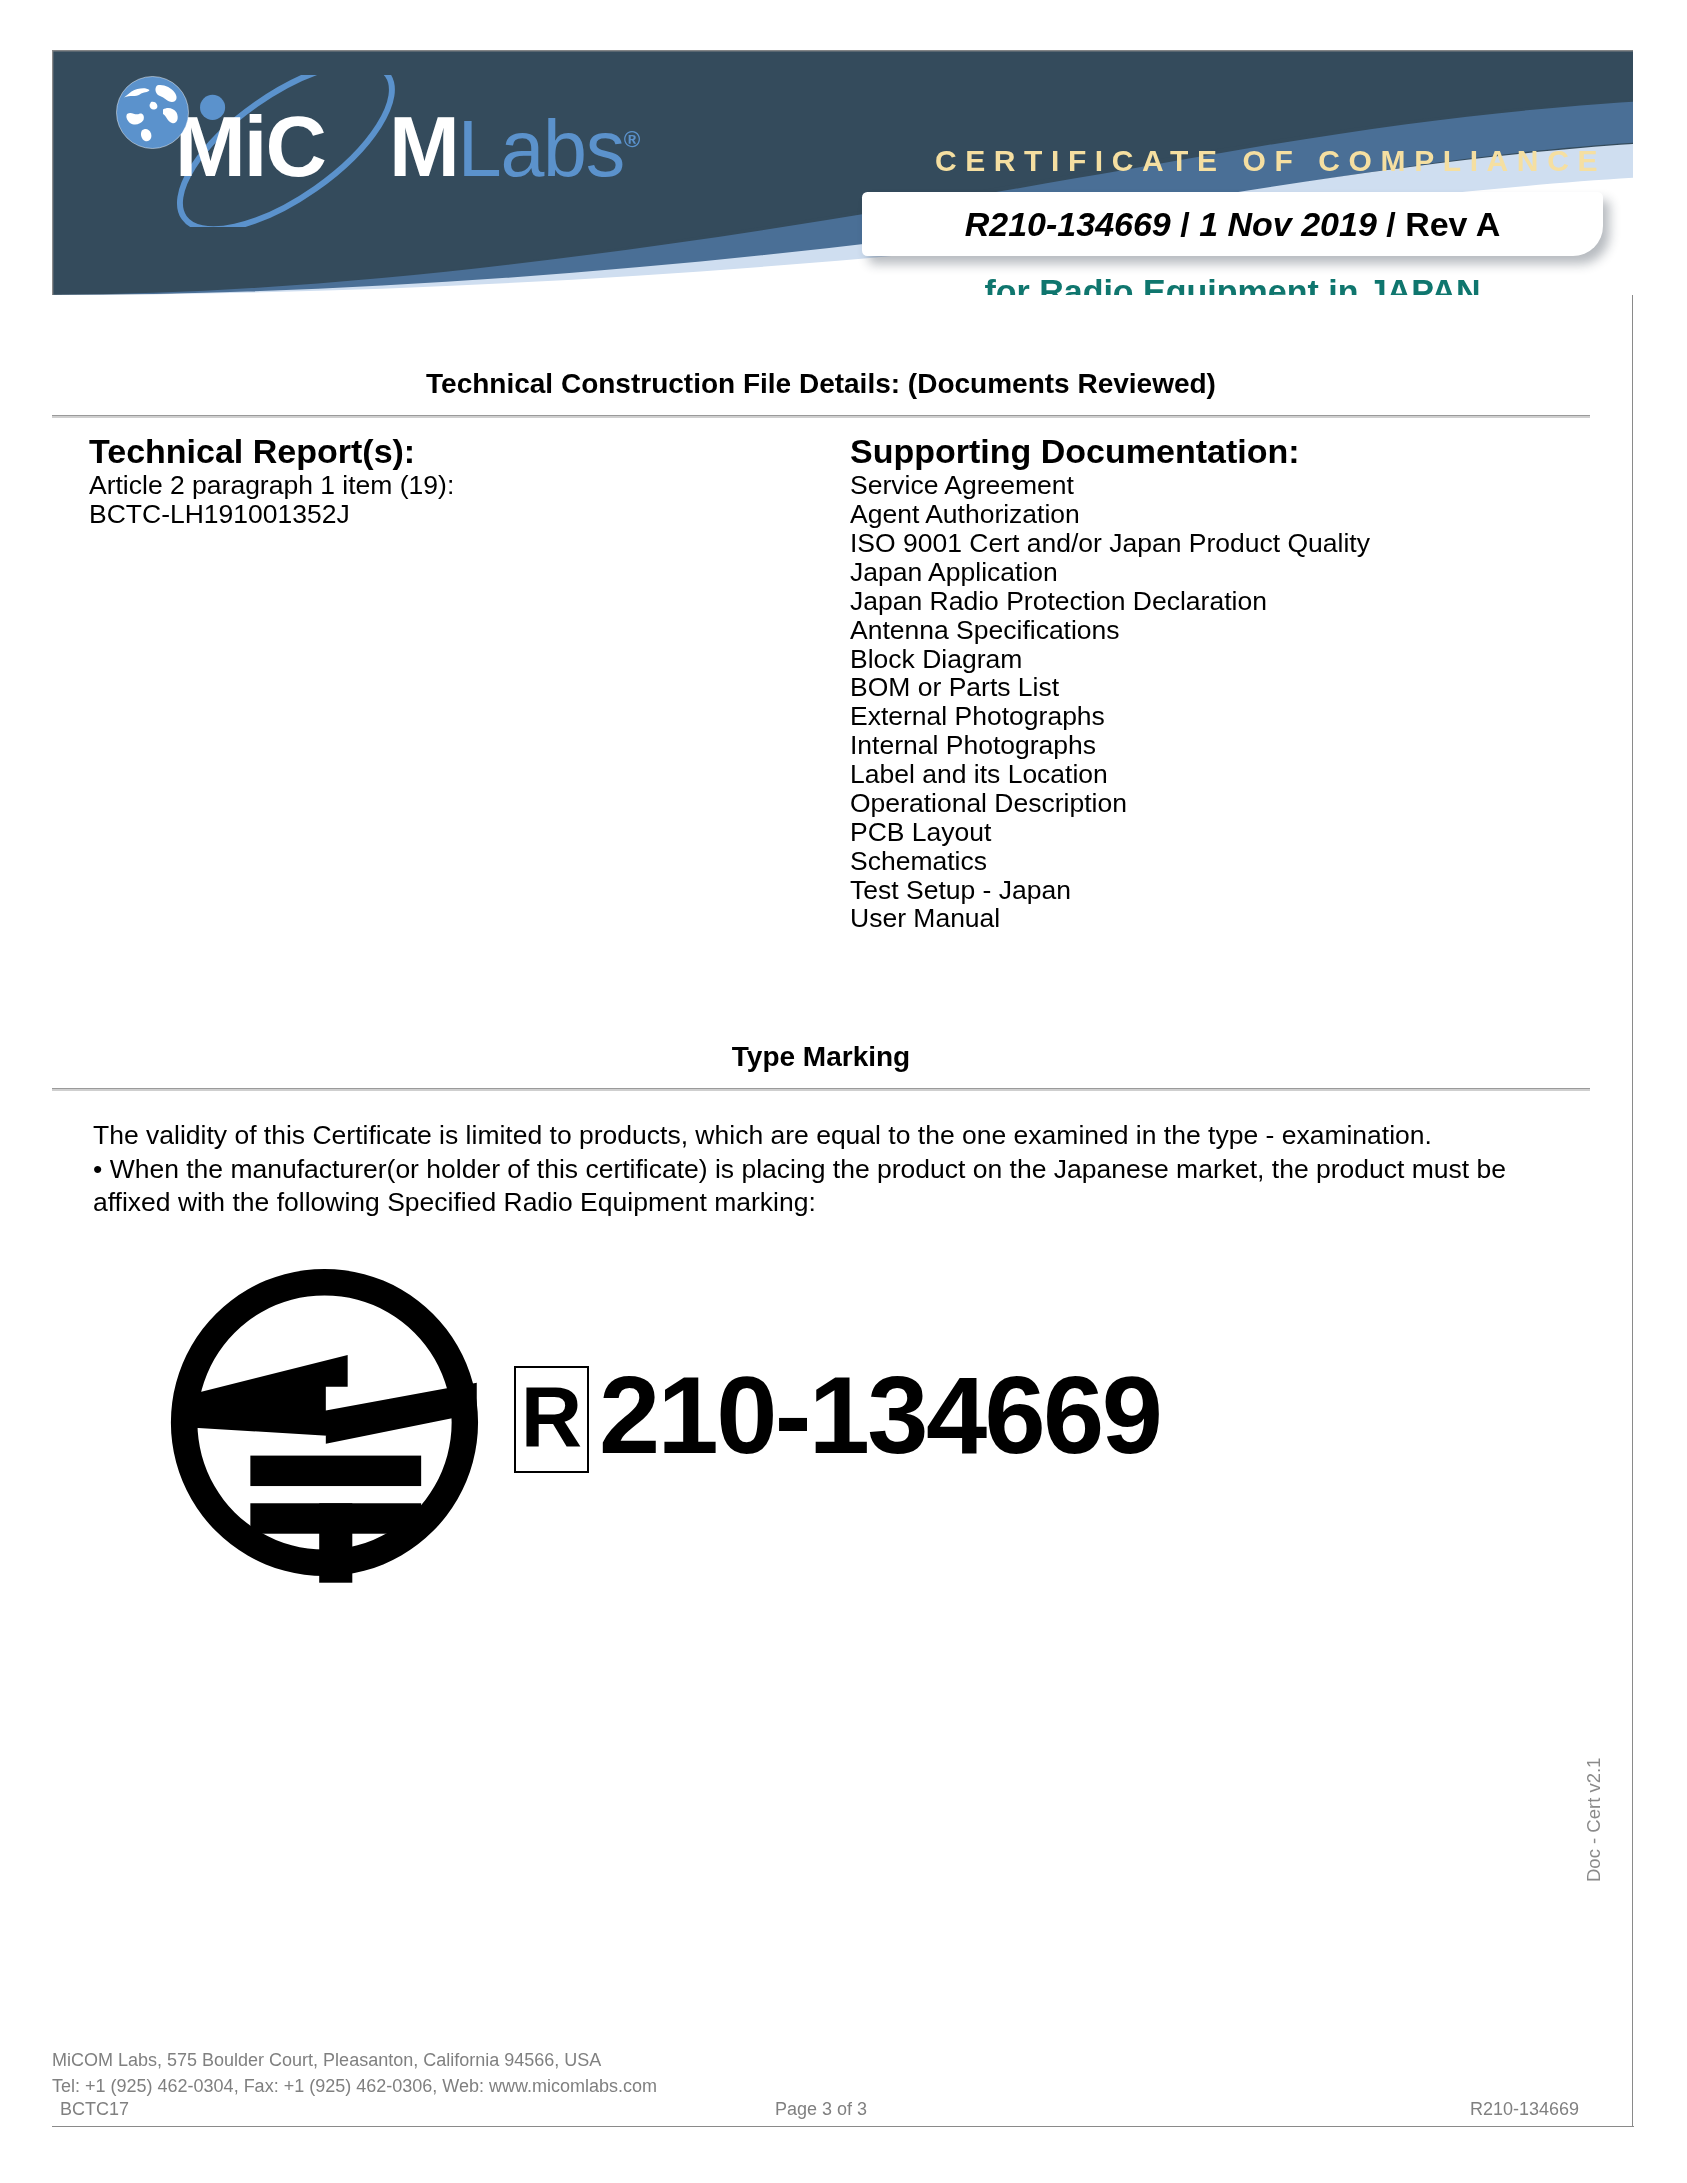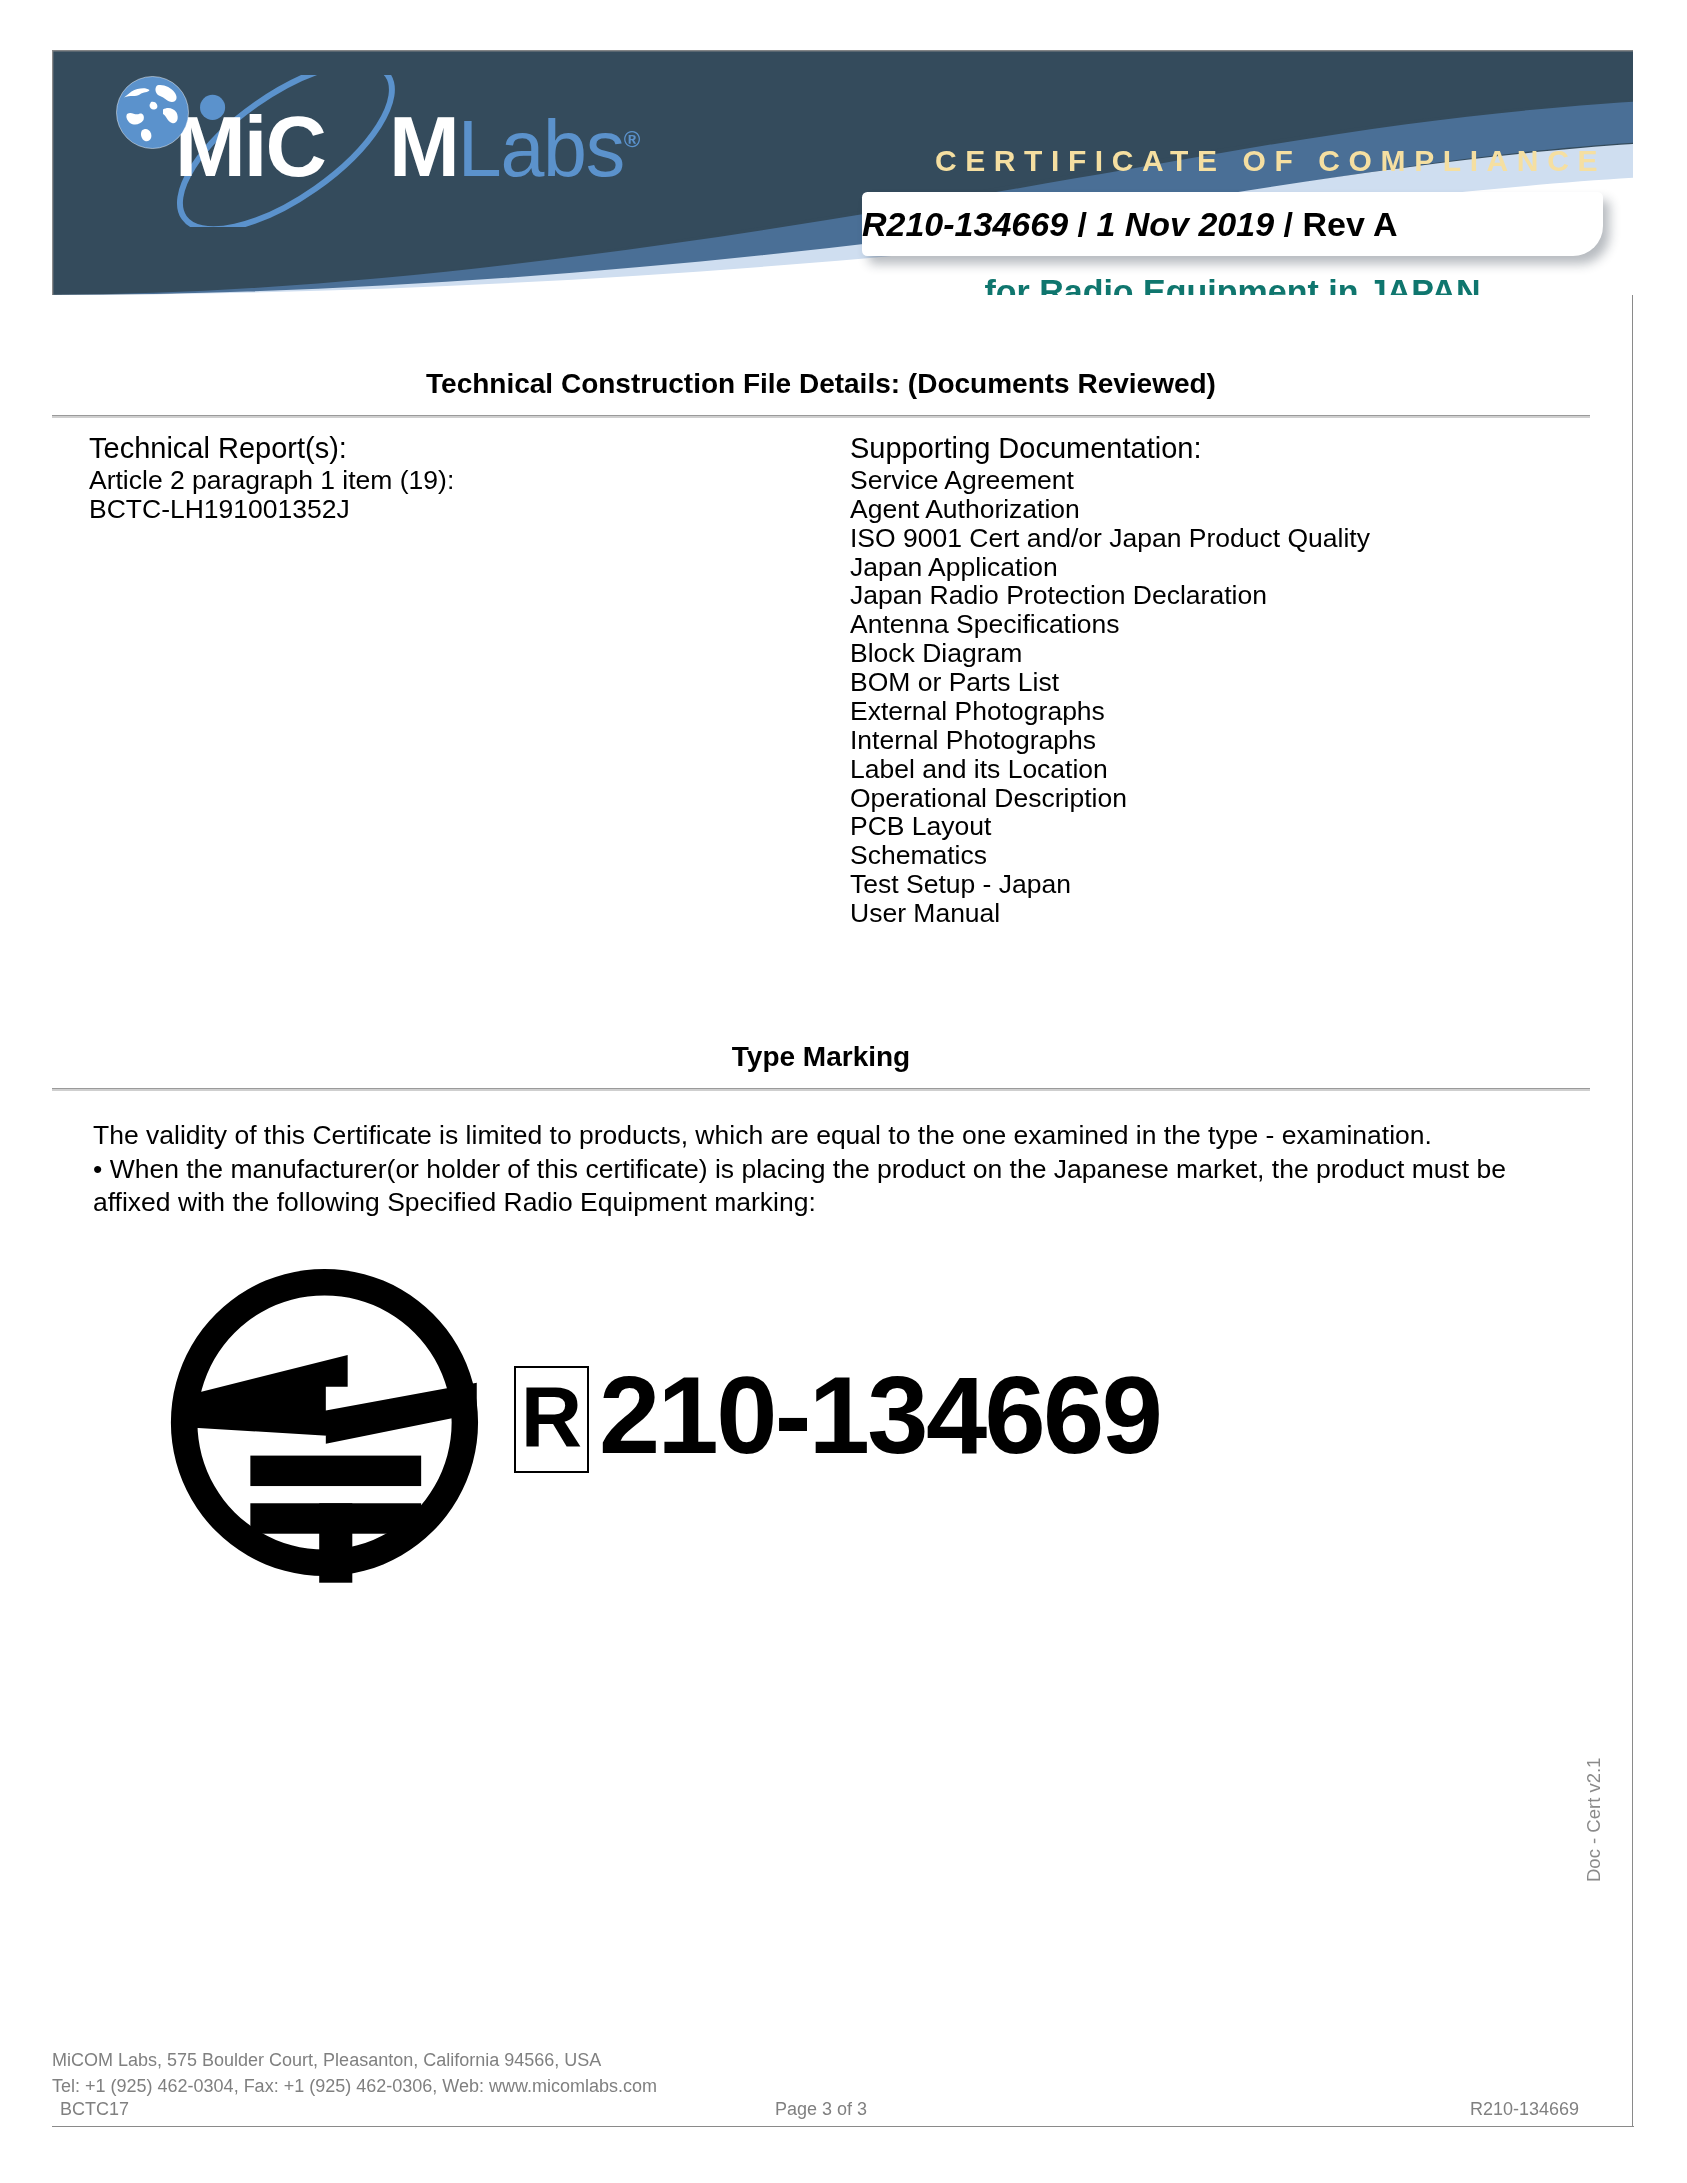--- a/index.html
+++ b/index.html
@@ -22,35 +22,35 @@
   .lg-m2{color:#ffffff;font-weight:700;}
   .lg-labs{color:#5b92cc;font-weight:400;font-size:79px;letter-spacing:-1.3px;}
   .lg-reg{color:#5b92cc;font-size:22.5px;vertical-align:super;}
   #globe{position:absolute;left:128px;top:33px;width:75px;height:75px;}
 
   #cert-title{position:absolute;left:787px;top:94px;width:767px;text-align:right;color:#f5dfa1;
               font-size:30px;font-weight:700;letter-spacing:8.6px;white-space:nowrap;}
 
   #cert-banner{position:absolute;left:810px;top:142px;width:741px;height:64px;background:#ffffff;
                border-radius:5.3px 5.3px 30px 5.3px;box-shadow:6.6px 8px 10.6px rgba(30,45,60,.32);
-               display:flex;align-items:center;justify-content:flex-start;}
+               display:flex;align-items:center;justify-content:center;}
   #cert-banner-text{font-size:34px;font-weight:700;color:#000;white-space:nowrap;}
   #cert-banner-text .it{font-style:italic;}
   #cert-subtitle{position:absolute;left:810px;top:222px;width:741px;text-align:center;
                  font-size:34px;font-weight:700;color:#0f766e;white-space:nowrap;}
 
   
   #tcf-heading{position:absolute;left:52px;top:368px;width:1538px;text-align:center;
                font-size:28px;font-weight:700;color:#000;}
   .rule{position:absolute;height:2.6px;background:linear-gradient(to bottom,#9a9a9a 0,#9a9a9a 50%,#cfcfcf 50%,#cfcfcf 100%);}
   #rule-1{left:52px;top:415px;width:1538px;}
 
   #col-left{position:absolute;left:89px;top:433px;width:715px;}
   #col-right{position:absolute;left:850px;top:433px;width:728px;}
-  .col-title{font-size:29px;font-weight:400;color:#000;line-height:1.09;margin-bottom:1.3px;}
+  .col-title{font-size:34px;font-weight:700;color:#000;line-height:1.09;margin-bottom:1.3px;}
   .col-line{font-size:26.5px;font-weight:400;color:#000;line-height:1.09;white-space:nowrap;}
 
   #typemark-heading{position:absolute;left:52px;top:1041px;width:1538px;text-align:center;
                     font-size:28px;font-weight:700;color:#000;}
   #rule-2{left:52px;top:1088px;width:1538px;}
 
   #validity-para{position:absolute;left:93px;top:1119px;width:1495px;font-size:26.5px;color:#000;line-height:1.27;}
 
   
   #mark-area{position:absolute;left:159px;top:1257px;width:1092px;height:357px;}

